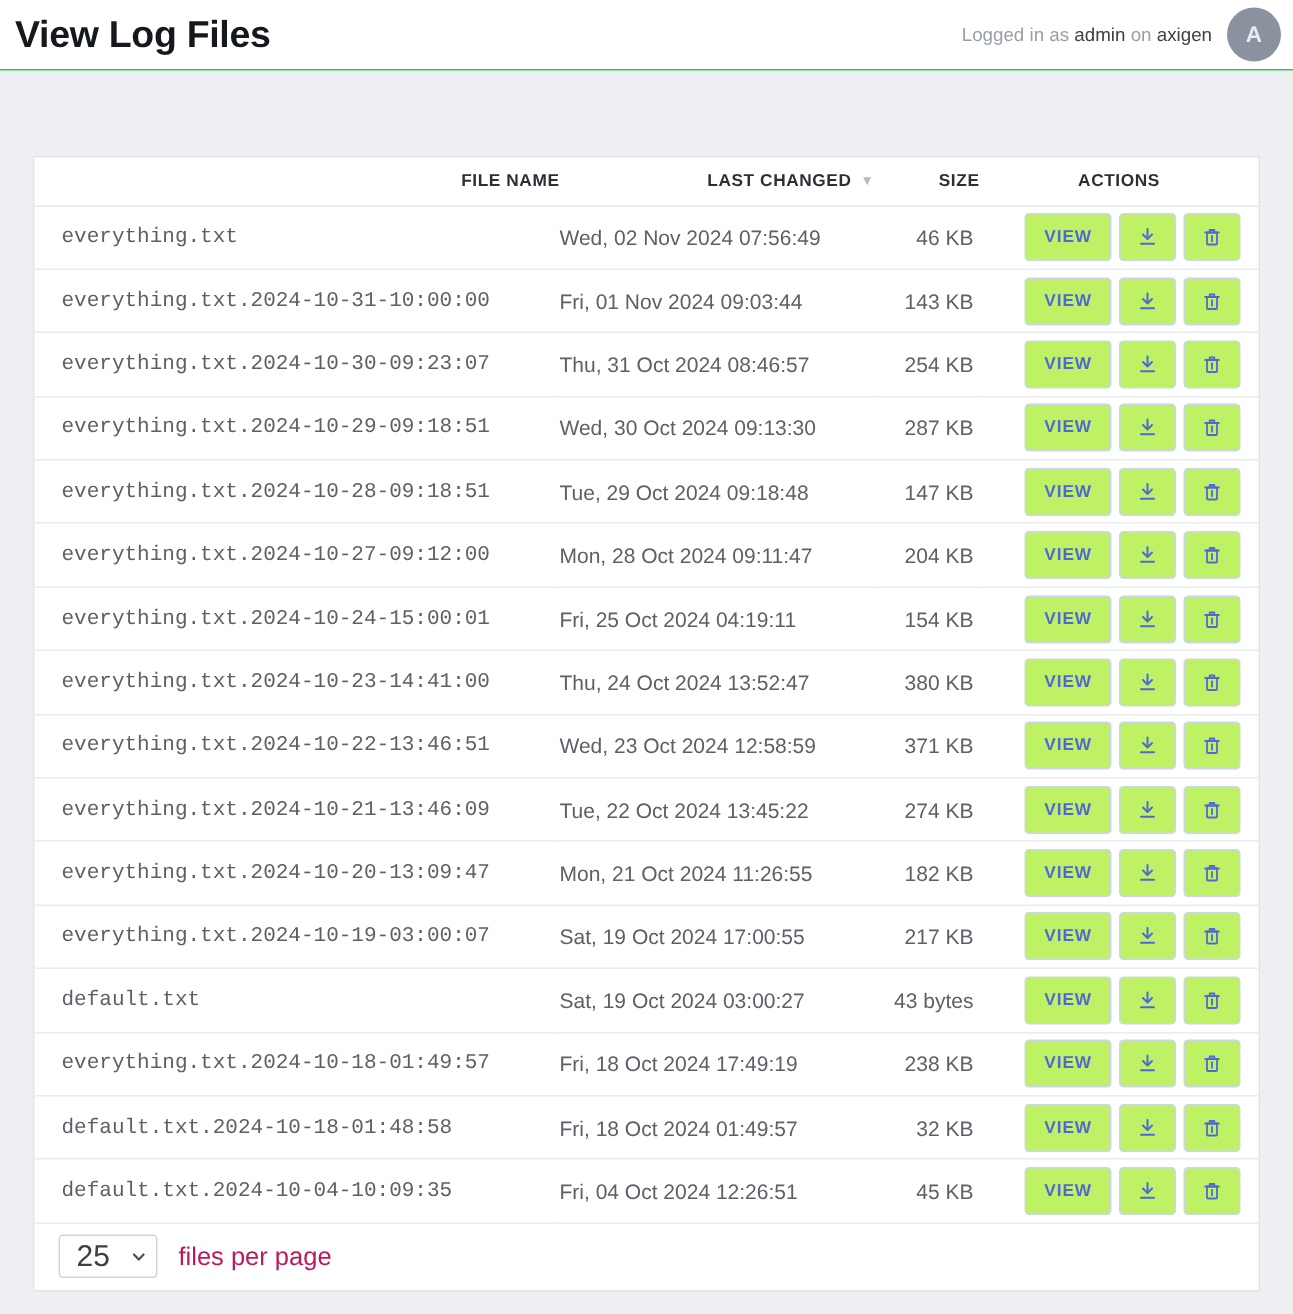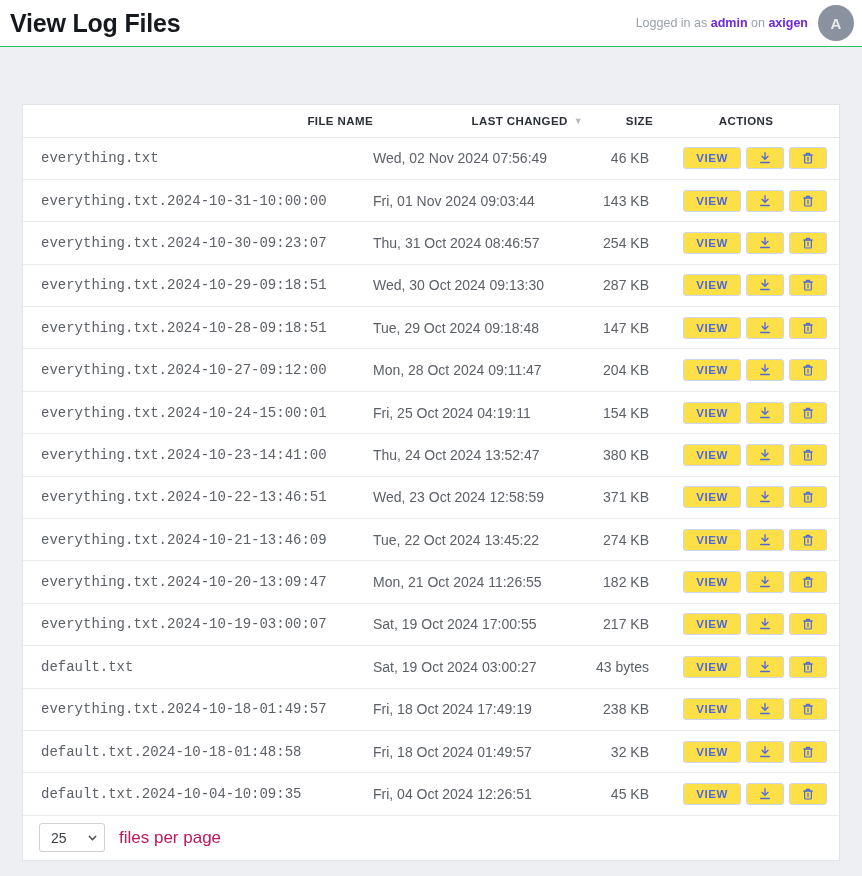--- a/index.html
+++ b/index.html
@@ -16,21 +16,21 @@
     height:47px; background:#ffffff;
     display:flex; align-items:center; justify-content:space-between;
     padding:0 8px 0 10px;
     border-bottom:1px solid #22c55e;
   }
   .page-title {
     font-size:25px; font-weight:700; color:#15181c; letter-spacing:-0.2px;
   }
   .login-area { display:flex; align-items:center; gap:10px; }
   .login-text { font-size:12.5px; color:#9aa0a8; }
-  .login-text b { color:#6d28d9; font-weight:700; }
+  .login-text b { color:#404040; font-weight:400; }
   .avatar {
     width:36px; height:36px; border-radius:50%;
     background:#8a92a0; color:rgba(255,255,255,0.82);
     display:flex; align-items:center; justify-content:center;
     font-size:15px; font-weight:700;
   }
 
   
   .content { padding:57px 22px 0 22px; }
   .card {
@@ -62,42 +62,42 @@
     font-size:14px; color:#5c6167; vertical-align:middle;
     border-bottom:1px solid #e9ebee;
     white-space:nowrap; overflow:hidden; text-overflow:ellipsis;
   }
   td.cell-name { padding-left:18px;font-family:Liberation Mono, monospace; }
   td.cell-size { text-align:right; padding-right:4px; }
   td.cell-actions { padding-right:12px; }
   .actions-wrap { display:flex; justify-content:flex-end; align-items:center; gap:5px; }
 
   .btn {
-    background:#fde047; border:1px solid #ccd4ef; border-radius:3px;
+    background:#bef264; border:1px solid #ccd4ef; border-radius:3px;
     color:#4f68d8; cursor:pointer;
     display:inline-flex; align-items:center; justify-content:center;
-    height:22px;
+    height:32px;
   }
   .btn-view {
     padding:0 12px; font-size:11.5px; font-weight:700; letter-spacing:0.6px;
     font-family:"Liberation Sans","DejaVu Sans",sans-serif;
   }
   .btn-icon { width:38px; }
   .btn-icon svg { width:16px; height:16px; stroke:#4f68d8; fill:none; }
 
   
   .table-footer {
     height:44px; display:flex; align-items:center; padding-left:16px;
   }
   .select-wrap { position:relative; display:inline-block; }
   .select-wrap select {
     width:66px; height:29px;
     border:1px solid #cfd3d9; border-radius:3px; background:#ffffff;
     font-family:"Liberation Sans","DejaVu Sans",sans-serif;
-    font-size:14px; color:#3c4148; padding:0 22px 0 11px;
+    font-size:20px; color:#3c4148; padding:0 22px 0 11px;
     appearance:none; -webkit-appearance:none; cursor:pointer;
   }
   .select-wrap .chev {
     position:absolute; right:7px; top:50%; transform:translateY(-50%);
     pointer-events:none; display:flex;
   }
   .select-wrap .chev svg { width:11px; height:11px; stroke:#4a4f57; fill:none; }
   .per-page-label { margin-left:14px; font-size:17px; color:#be185d; }
 </style>
 </head>

